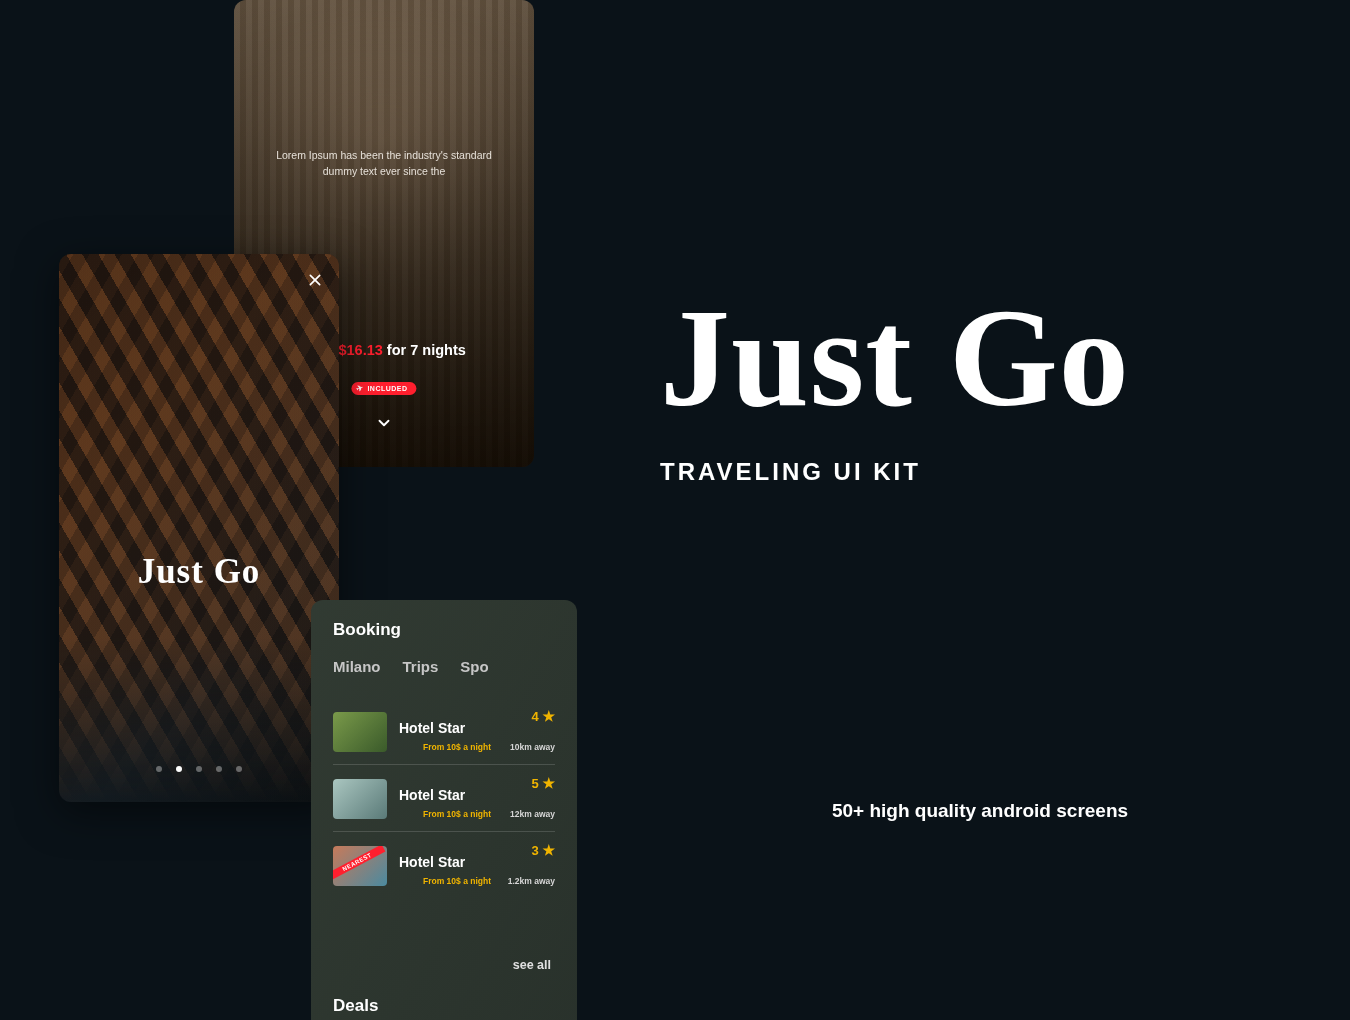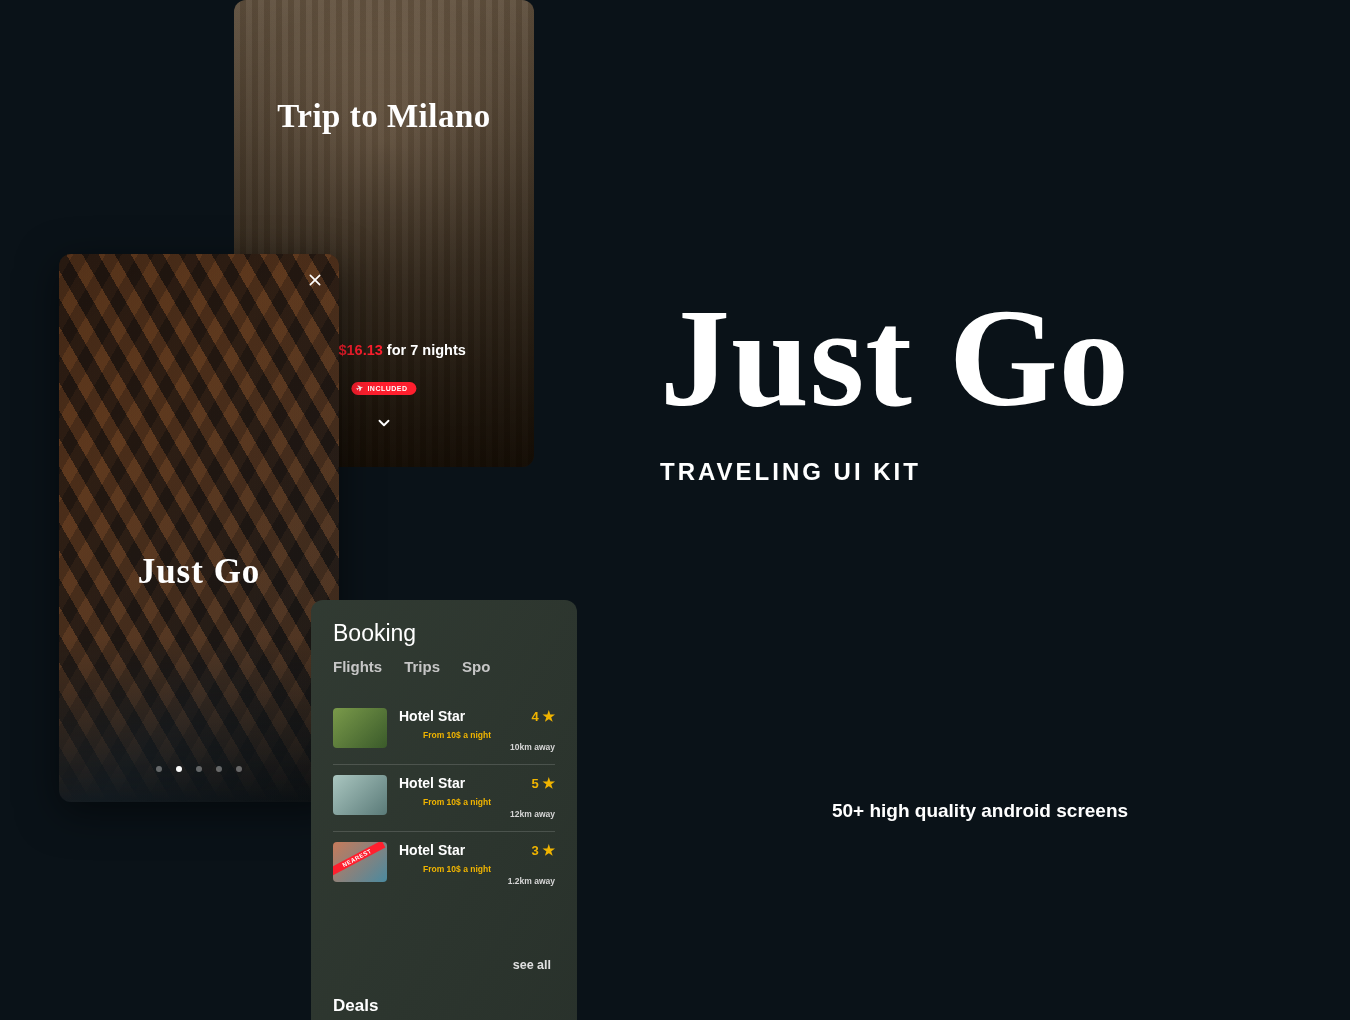--- a/index.html
+++ b/index.html
@@ -149,37 +149,37 @@
     height: 420px;
     border-radius: 12px 12px 0 0;
     overflow: hidden;
     background:
       linear-gradient(rgba(40,48,42,0.82), rgba(40,48,42,0.82)),
       linear-gradient(120deg, #5a6a58 0%, #2e3a32 100%);
   }
   .booking-title {
     position: absolute;
     left: 22px; top: 20px;
-    font-size: 23px; font-weight: 400;
+    font-size: 17px; font-weight: 700;
   }
   .tabs {
     position: absolute;
     left: 22px; top: 58px;
     display: flex; gap: 22px;
     font-size: 15px; font-weight: 700;
     color: #c6c6c6;
   }
   .tabs span { cursor: pointer; }
   .list {
     position: absolute;
     left: 22px; right: 22px; top: 98px;
   }
   .row {
     display: flex;
-    align-items: flex-start;
+    align-items: flex-end;
     padding: 10px 0 12px 0;
     border-bottom: 1px solid rgba(255,255,255,0.15);
     position: relative;
   }
   .row:last-of-type { border-bottom: none; }
   .thumb {
     width: 54px; height: 40px;
     border-radius: 4px;
     flex-shrink: 0;
     position: relative;
@@ -248,21 +248,21 @@
     text-align: center;
     font-size: 19px;
     font-weight: 700;
   }
 </style>
 </head>
 <body>
 
 <div class="screen-milano">
   <div class="milano-cathedral"></div>
-  <div class="milano-title">Trip to Milano</div>
+  <div class="milano-sub">Lorem Ipsum has been the industry's standard dummy text ever since the</div>
   <div class="milano-price">
     <span>from </span><span class="p">$16.13</span><span> for 7 nights</span>
   </div>
   <div class="included-badge">
     <span></span>
     <span>INCLUDED</span>
   </div>
   <div class="chevron-down">
     <svg viewBox="0 0 24 24" fill="none" stroke="#fff" stroke-width="2.5" stroke-linecap="round" stroke-linejoin="round">
         <polyline points="6 9 12 15 18 9"></polyline>
@@ -284,21 +284,21 @@
     <div class="dot active"></div>
     <div class="dot"></div>
     <div class="dot"></div>
     <div class="dot"></div>
   </div>
 </div>
 
 <div class="screen-booking">
   <div class="booking-title">Booking</div>
   <div class="tabs">
-    <span>Flights</span>
+    <span>Milano</span>
     <span>Trips</span>
     <span>Spo</span>
   </div>
 
   <div class="list">
     <div class="row">
       <div class="thumb t1"></div>
       <div class="info">
         <div class="hname">Hotel Star</div>
         <div class="hprice">From 10$ a night</div>

